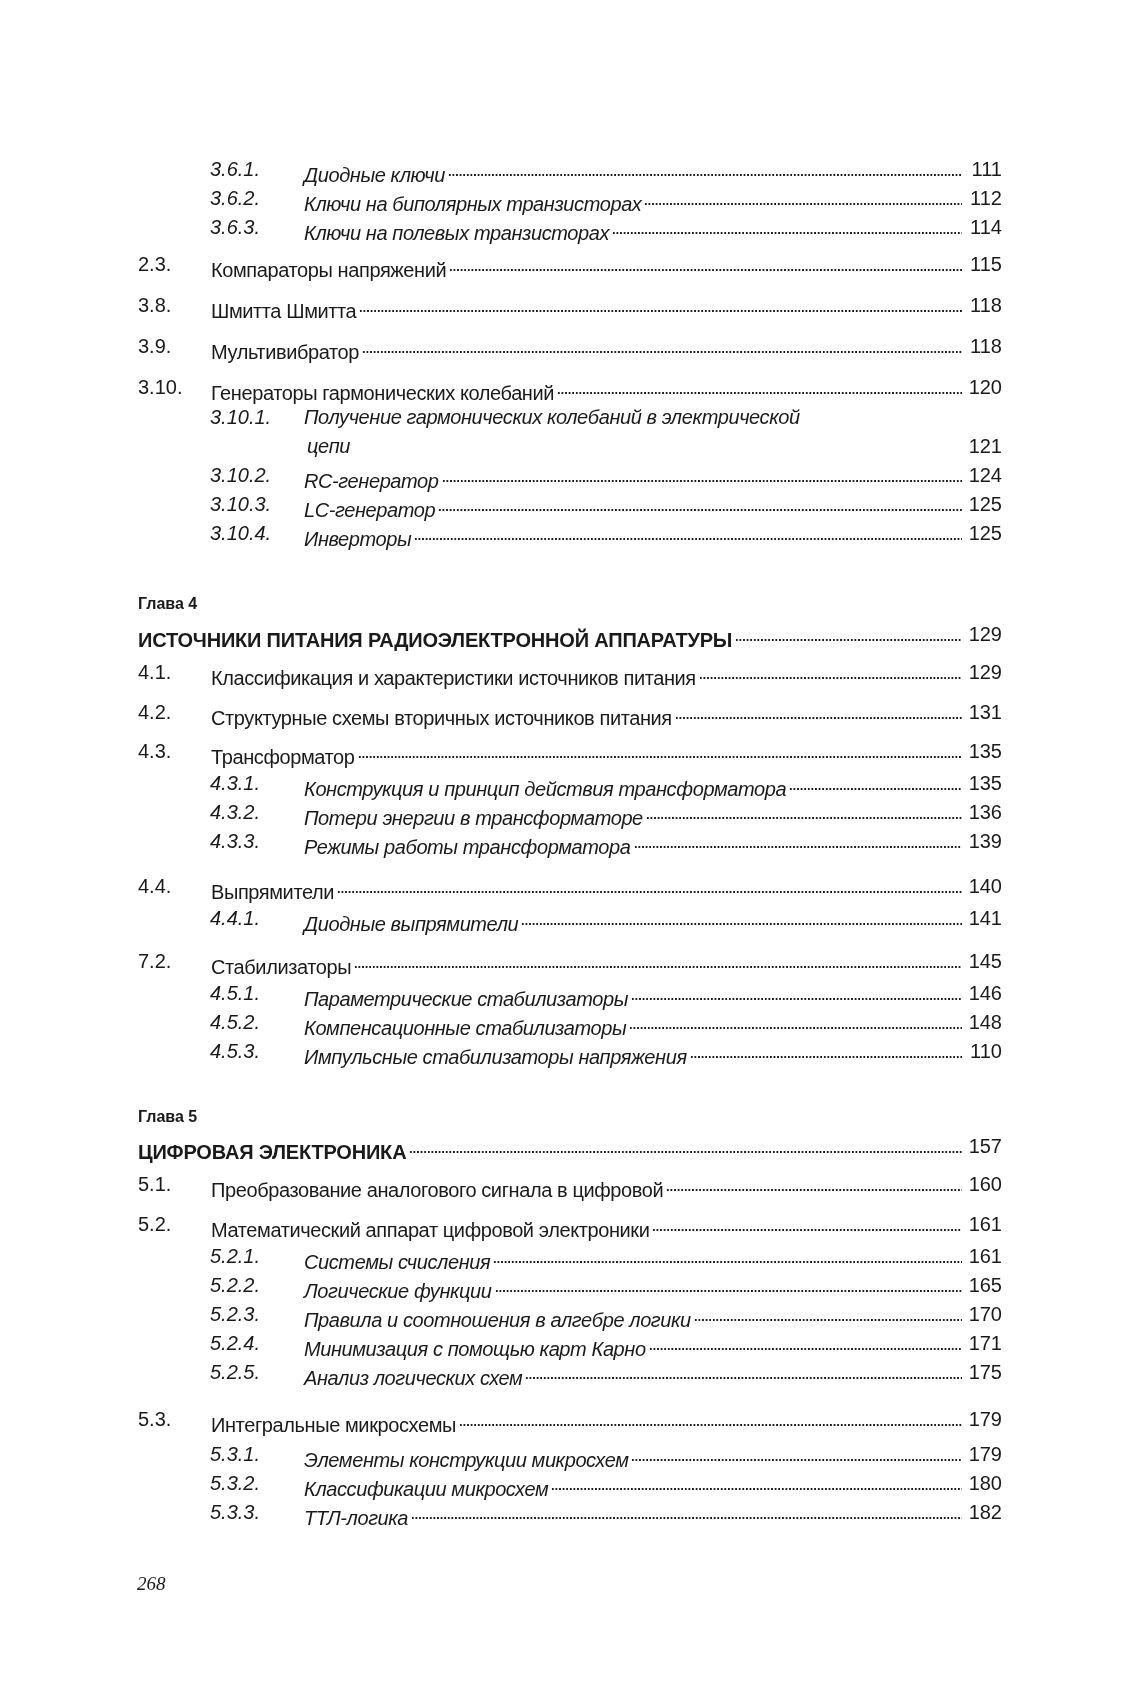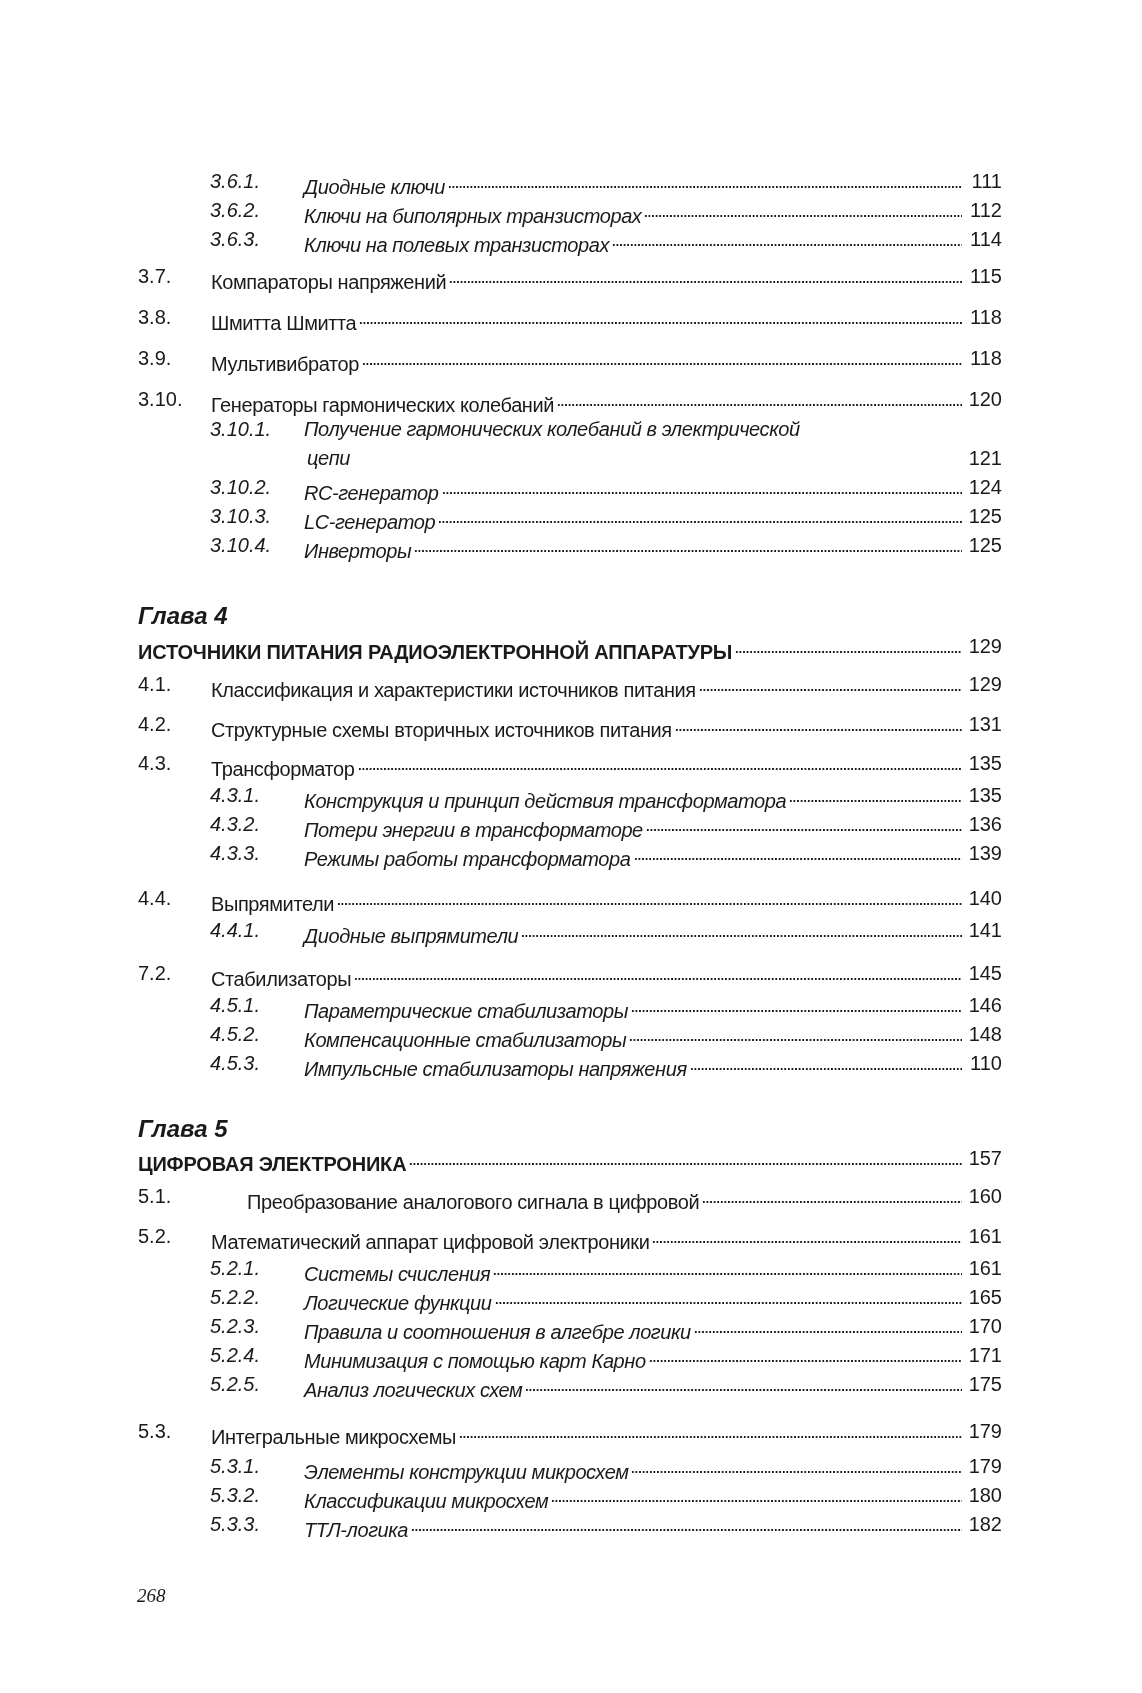--- a/index.html
+++ b/index.html
@@ -1,36 +1,36 @@
 <!DOCTYPE html>
 <html><head>
 <meta charset="utf-8">
 <style>
   html, body { margin: 0; padding: 0; background: #ffffff; }
   body { width: 1142px; height: 1693px; position: relative; overflow: hidden;
          font-family: "Liberation Sans", sans-serif; color: #1a1a1a; }
-  .page { position: absolute; left: 0; top: 16px; width: 1142px; height: 1399px; }
+  .page { position: absolute; left: 0; top: 4px; width: 1142px; height: 1399px; }
   .row { position: absolute; left: 0; width: 1142px; height: 26px; line-height: 26px;
          font-size: 20px; white-space: nowrap; }
   .num { position: absolute; top: 0; }
   .row.main .num { left: 138px; }
   .row.sub .num { left: 210px; font-style: italic; }
   .leader { position: absolute; top: 0; display: flex; align-items: baseline; right: 140px; text-align: right; }
   .row.main .leader { left: 211px; }
   .row.sub .leader { left: 304px; }
   .row.cont .leader { left: 304px; flex-direction: column; }
   .row.sub .title, .row.cont .title { font-style: italic; }
   .title { flex: 0 0 auto; letter-spacing: -0.4px; }
   .dots { flex: 1 1 auto; overflow: hidden; height: 26px; margin: 0 3px 0 3px; position: relative; }
   .dots::after { content: ""; position: absolute; left: 0; right: 0; bottom: 6px; height: 2px;
                  background-image: radial-gradient(circle, #1a1a1a 0.8px, transparent 1px);
                  background-size: 3.6px 2px; background-repeat: repeat-x; }
   .page-no { position: absolute; right: 140px; top: 0; text-align: right; }
   .row.title-only .leader { right: auto; }
-  .chapter-label { position: absolute; left: 138px; font-weight: bold; font-size: 24px; height: 26px; line-height: 26px; font-style: italic; }
+  .chapter-label { position: absolute; left: 138px; font-weight: bold; font-size: 16px; height: 26px; line-height: 26px; }
   .row.chapter .leader { left: 138px; }
   .row.chapter .title { font-weight: bold; letter-spacing: -0.2px; }
   .footer-page { position: absolute; left: 137px; font-family: "Liberation Serif", serif;
                  font-style: italic; font-size: 19px; height: 30px; line-height: 30px; }
 </style>
 </head>
 <body>
 
 <div class="page">
   <div id="toc">
@@ -52,21 +52,21 @@
       </div>
       <div class="row sub" style="top: 210px;">
         <span class="num">3.6.3.</span>
         <div class="leader" style="right: 177px;">
           <span class="title">Ключи на полевых транзисторах</span>
           <span class="dots"></span>
         </div>
         <span class="page-no">114</span>
       </div>
       <div class="row main" style="top: 247px;">
-        <span class="num">3.7.</span>
+        <span class="num">2.3.</span>
         <div class="leader" style="right: 177px;">
           <span class="title">Компараторы напряжений</span>
           <span class="dots"></span>
         </div>
         <span class="page-no">115</span>
       </div>
       <div class="row main" style="top: 288px;">
         <span class="num">3.8.</span>
         <div class="leader" style="right: 177px;">
           <span class="title">Шмитта Шмитта</span>
@@ -234,21 +234,21 @@
       <div class="chapter-label" style="top: 1100px;">Глава 5</div>
       <div class="row chapter" style="top: 1129px;">
         <div class="leader" style="right: 177px;">
           <span class="title">ЦИФРОВАЯ ЭЛЕКТРОНИКА</span>
           <span class="dots"></span>
         </div>
         <span class="page-no">157</span>
       </div>
       <div class="row main" style="top: 1167px;">
         <span class="num">5.1.</span>
-        <div class="leader" style="right: 177px; margin-left: 36px;">
+        <div class="leader" style="right: 177px;">
           <span class="title">Преобразование аналогового сигнала в цифровой</span>
           <span class="dots"></span>
         </div>
         <span class="page-no">160</span>
       </div>
       <div class="row main" style="top: 1207px;">
         <span class="num">5.2.</span>
         <div class="leader" style="right: 177px;">
           <span class="title">Математический аппарат цифровой электроники</span>
           <span class="dots"></span>

